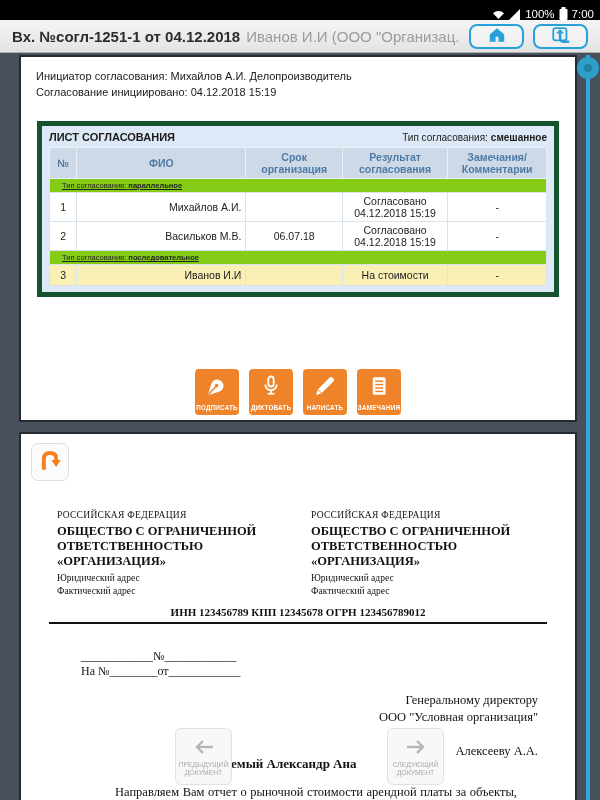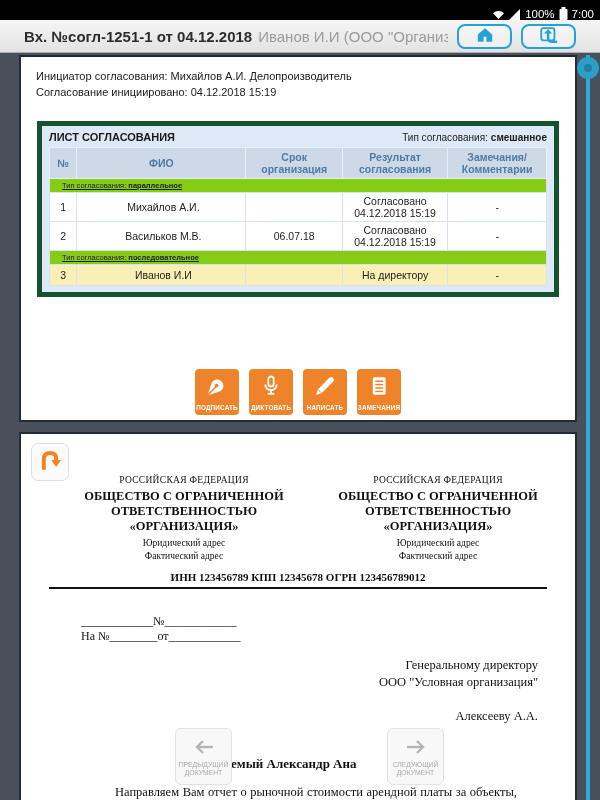--- a/index.html
+++ b/index.html
@@ -8,21 +8,21 @@
 
   
   .status-bar { position:absolute; top:0; left:0; width:600px; height:20px; background:#000;
     display:flex; align-items:flex-end; justify-content:flex-end; gap:4px; padding-right:6px;
     color:#fff; font-size:11.5px; }
   .status-bar svg { display:block; }
 
   
   .app-header { position:absolute; top:20px; left:0; width:600px; height:33px;
     background:linear-gradient(#f5f5f5,#e3e3e3); border-bottom:1px solid #aeaeae;
-    display:flex; align-items:center; padding:0 24px; }
+    display:flex; align-items:center; padding:0 12px; }
   .doc-title { font-size:15px; font-weight:bold; color:#2d2d2d; white-space:nowrap; }
   .doc-subtitle { font-size:15px; color:#9b9b9b; margin-left:6px; white-space:nowrap;
     overflow:hidden; flex:1; }
   .header-btn { width:55px; height:25px; flex:0 0 55px; border:2px solid #27A2D8; border-radius:8px;
     background:rgba(255,255,255,0.35); display:flex; align-items:center; justify-content:center;
     margin-left:9px; cursor:pointer; }
 
   
   .scroll-line { position:absolute; left:586px; top:55px; width:4px; height:745px;
     background:#2FA9DC; z-index:20; }
@@ -43,21 +43,21 @@
   .sheet-title { font-size:11px; font-weight:bold; color:#1b1b1b; }
   .sheet-type { font-size:10px; color:#1b1b1b; }
   .sheet-type b { margin-left:3px; }
   table { width:100%; border-collapse:collapse; background:#fff; }
   th { background:#CDD9E6; color:#4E7BA6; font-size:10.5px; font-weight:bold;
     border:1px solid #E8EFF6; padding:3px 2px; height:18px; }
   td { border:1px solid #D8E3EE; font-size:10.5px; color:#222; text-align:center;
     padding:2px 4px; vertical-align:middle; }
   tr.data-row td { height:28px; }
   tr.data-row-last td { height:21px; }
-  td.name-cell { text-align:center; padding-left:8px; }
+  td.name-cell { text-align:right; padding-left:8px; }
   tr.group-row td { background:#84cc16; text-align:left; font-size:7.5px; padding:2px 12px;
     height:12px;text-decoration:underline; }
   tr.row-highlight td { background:#FAF0B5; }
   .result-l { line-height:12px; }
 
   
   .actions { position:absolute; left:50%; transform:translateX(-50%); top:312px;
     display:flex; gap:10px; }
   .action-btn { width:44px; height:46px; background:#EF8329; border-radius:4px;
     display:flex; flex-direction:column; align-items:center; justify-content:center; gap:2px;
@@ -65,21 +65,21 @@
   .action-label { font-size:6.3px; font-weight:bold; color:#fff; letter-spacing:.2px; }
 
   
   .panel2 { position:absolute; left:19px; top:432px; width:558px; height:368px;
     background:#fff; border:2px solid #242B34; border-bottom:none; overflow:hidden;
     font-family:"Liberation Serif",serif; color:#111; }
   .rotate-btn { position:absolute; left:10px; top:9px; width:38px; height:38px;
     background:#fbfbfb; border:1px solid #dedede; border-radius:7px;
     display:flex; align-items:center; justify-content:center; cursor:pointer; z-index:3; }
   .letterhead { display:flex; padding:41px 10px 0 36px; }
-  .lh-col { flex:1; text-align:center; }
+  .lh-col { flex:1; text-align:left;margin-top:35px; }
   .lh-country { font-size:9.5px; letter-spacing:.3px; margin-bottom:4px; }
   .lh-org { font-size:12.5px; font-weight:bold; line-height:15px; }
   .lh-addr { font-size:9.5px; line-height:13px; }
   .lh-addr-first { margin-top:3px; }
   .requisites { margin:8px 28px 0 28px; padding-bottom:4px; border-bottom:2px solid #111;
     text-align:center; font-weight:bold; font-size:11px; }
   .refs { margin:25px 0 0 60px; font-size:12px; line-height:15px; }
   .addressee { margin-top:13px; padding-right:37px; text-align:right; font-size:12.5px;
     line-height:17px; }
   .addressee-name { margin-top:18px; padding-right:37px; text-align:right; font-size:12.5px; }
@@ -197,21 +197,21 @@
         <td>-</td>
       </tr>
       <tr class="group-row">
         <td colspan="5"><span>Тип согласования:</span> <b>последовательное</b></td>
       </tr>
       <tr class="data-row-last row-highlight">
         <td>3</td>
         <td class="name-cell">Иванов И.И</td>
         <td></td>
         <td>
-          <div class="result-l">На директору</div>
+          <div class="result-l">На стоимости</div>
         </td>
         <td>-</td>
       </tr>
     </tbody>
       </table>
   </div>
 
   <div class="actions">
     <div class="action-btn">
       <span>

